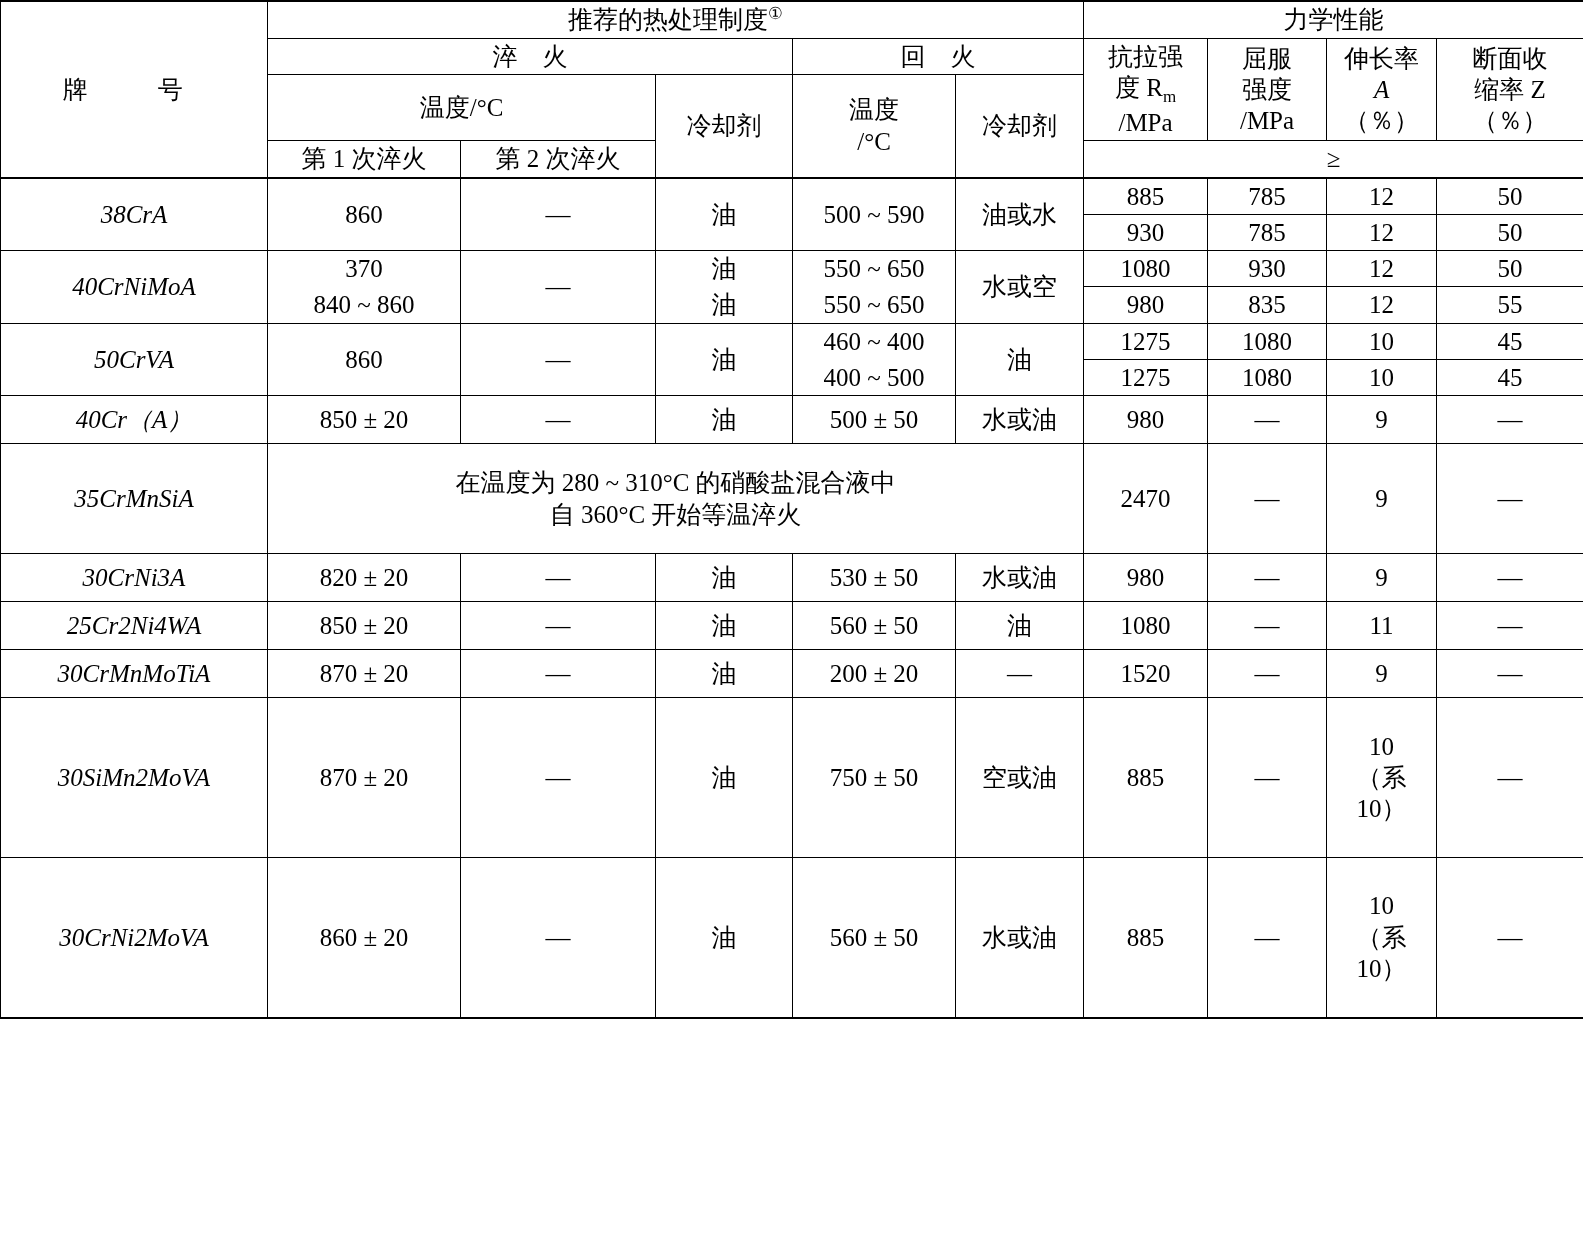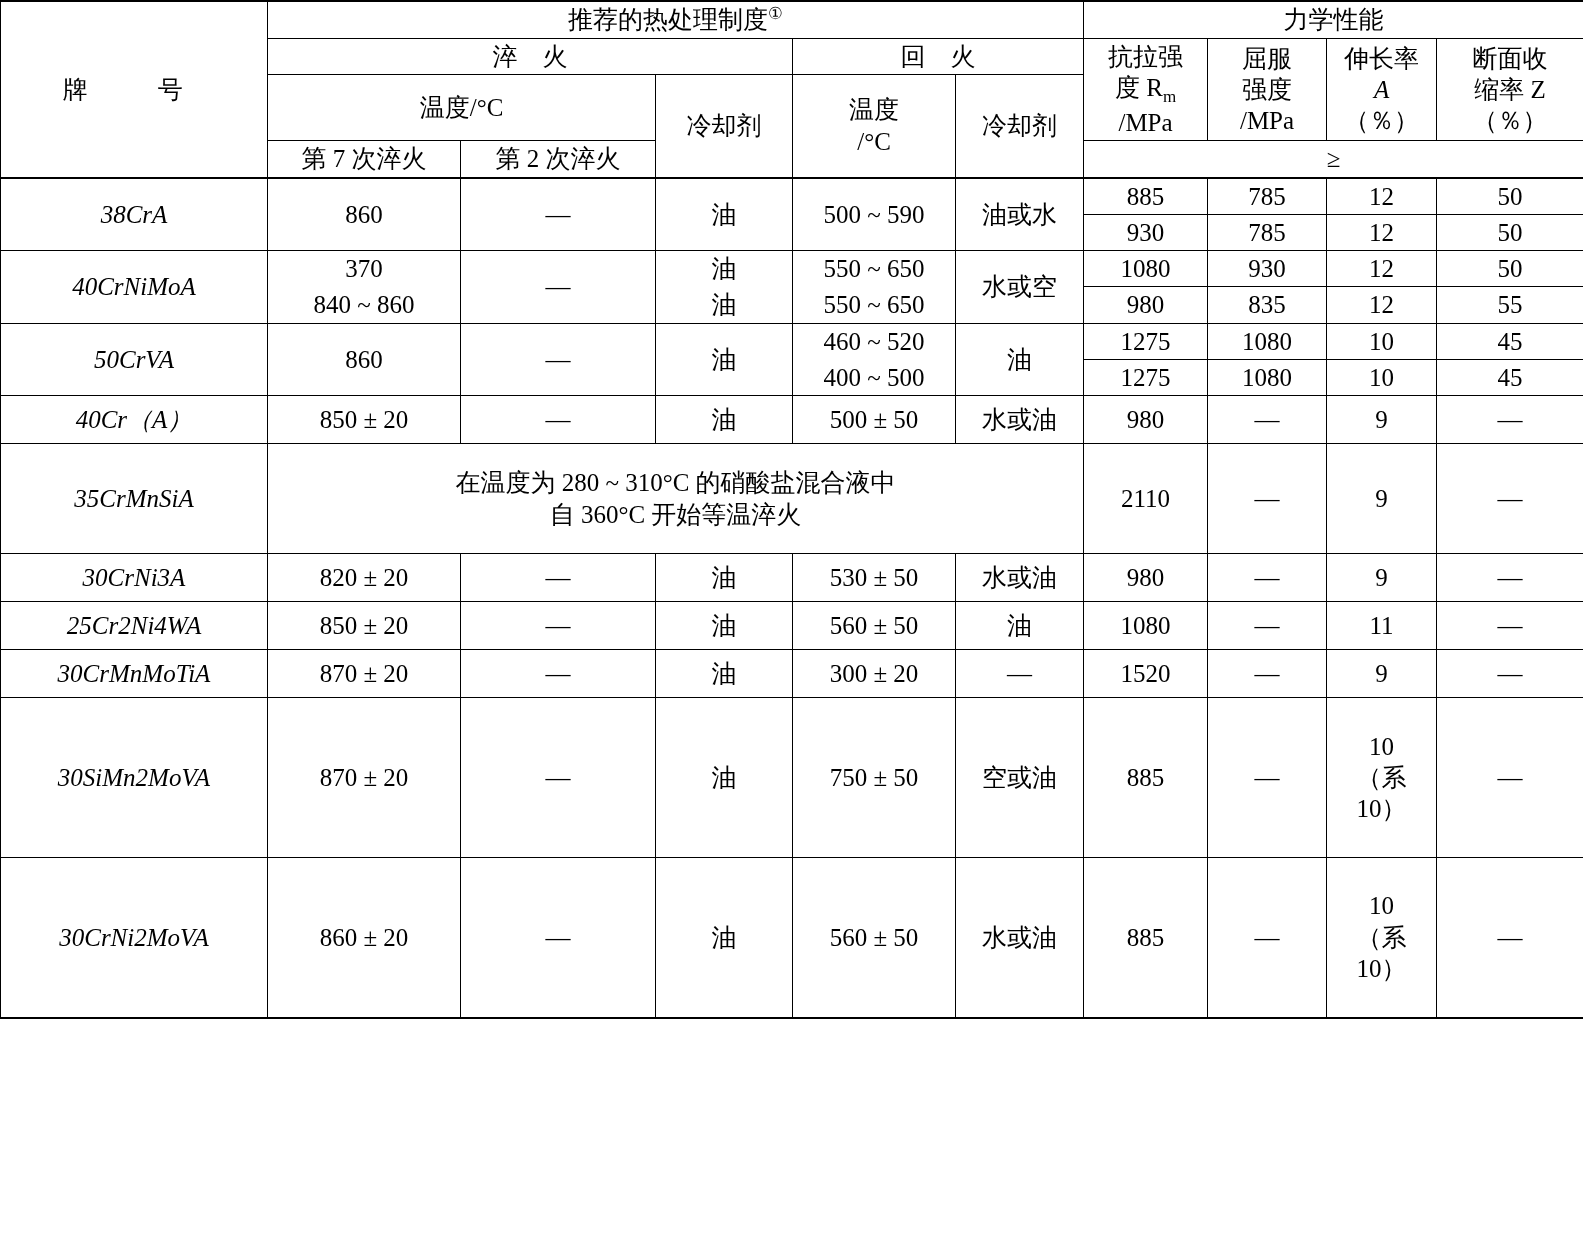--- a/index.html
+++ b/index.html
@@ -141,21 +141,21 @@
         <span class="stack">温度</span>
         <span class="stack">/°C</span>
       </td>
       <td rowspan="2">
         <span>冷却剂</span>
       </td>
     </tr>
 
     <tr>
       <td>
-        <span>第 7 次淬火</span>
+        <span>第 1 次淬火</span>
       </td>
       <td>
         <span>第 2 次淬火</span>
       </td>
       <td colspan="4" class="ge">
         <span>≥</span>
       </td>
     </tr>
   </thead>
   <tbody>
@@ -199,21 +199,21 @@
       <td>835</td>
       <td>12</td>
       <td>55</td>
     </tr>
 
     <tr>
       <td rowspan="2" class="grade">50CrVA</td>
       <td rowspan="2">860</td>
       <td rowspan="2">—</td>
       <td rowspan="2">油</td>
-      <td class="no-bottom">460 ~ 520</td>
+      <td class="no-bottom">460 ~ 400</td>
       <td rowspan="2">油</td>
       <td>1275</td>
       <td>1080</td>
       <td>10</td>
       <td>45</td>
     </tr>
     <tr>
       <td class="no-top">400 ~ 500</td>
       <td>1275</td>
       <td>1080</td>
@@ -233,21 +233,21 @@
       <td>9</td>
       <td>—</td>
     </tr>
 
     <tr style="height:110px">
       <td class="grade">35CrMnSiA</td>
       <td colspan="5" class="two-line">
         <span class="stack">在温度为 280 ~ 310°C 的硝酸盐混合液中</span>
         <span class="stack">自 360°C 开始等温淬火</span>
       </td>
-      <td>2110</td>
+      <td>2470</td>
       <td>—</td>
       <td>9</td>
       <td>—</td>
     </tr>
 
     <tr class="tall">
       <td class="grade">30CrNi3A</td>
       <td>820 ± 20</td>
       <td>—</td>
       <td>油</td>
@@ -270,21 +270,21 @@
       <td>—</td>
       <td>11</td>
       <td>—</td>
     </tr>
 
     <tr class="tall">
       <td class="grade">30CrMnMoTiA</td>
       <td>870 ± 20</td>
       <td>—</td>
       <td>油</td>
-      <td>300 ± 20</td>
+      <td>200 ± 20</td>
       <td>—</td>
       <td>1520</td>
       <td>—</td>
       <td>9</td>
       <td>—</td>
     </tr>
 
     <tr style="height:160px">
       <td class="grade">30SiMn2MoVA</td>
       <td>870 ± 20</td>

